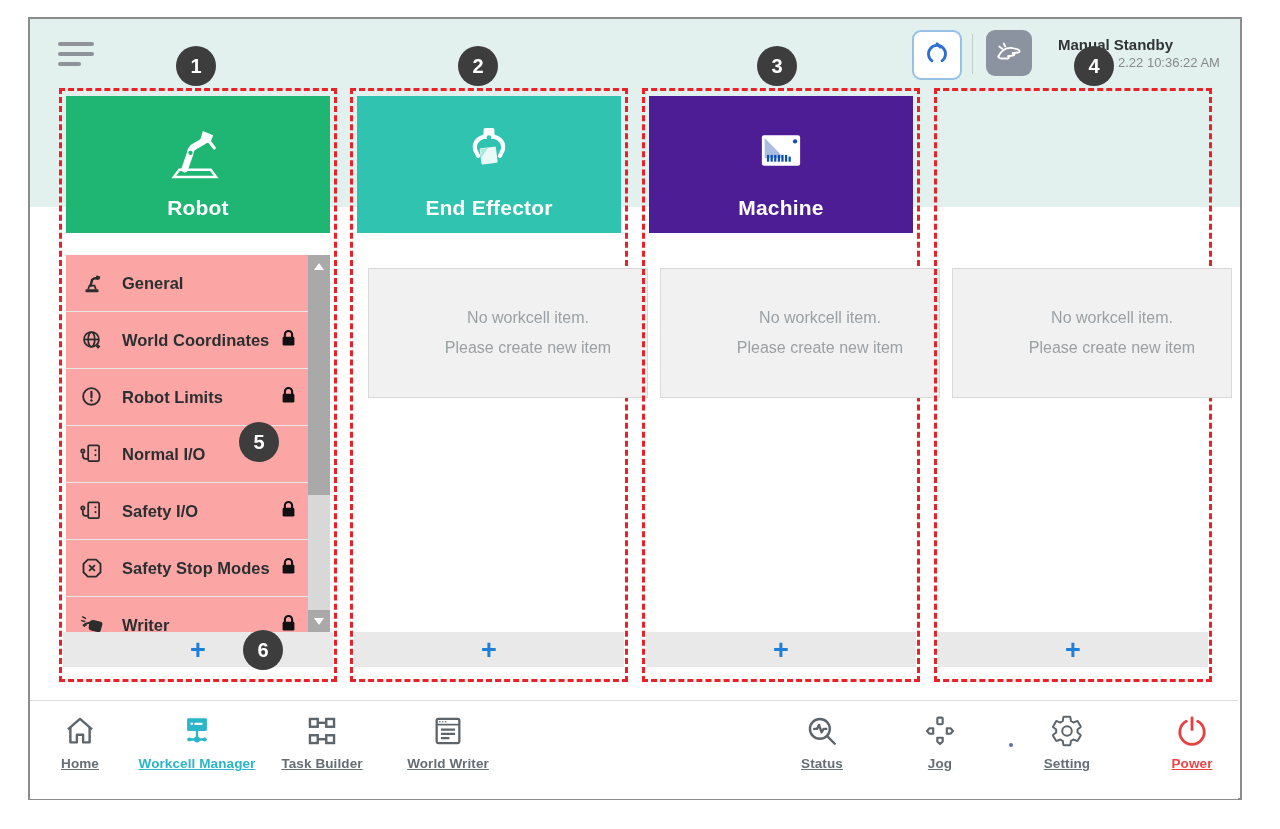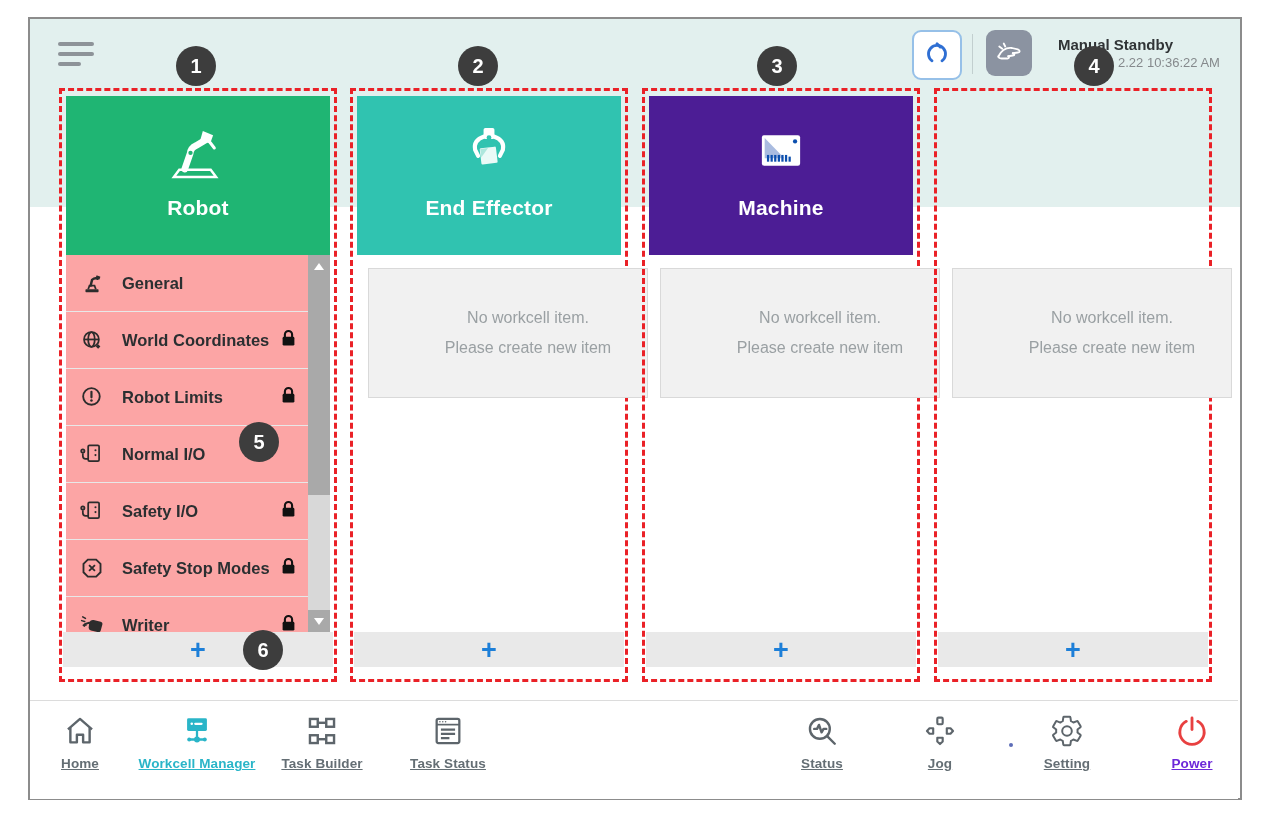--- a/index.html
+++ b/index.html
@@ -16,21 +16,21 @@
   .robot-btn{position:absolute;left:912px;top:30px;width:46px;height:46px;background:#fff;
              border:2px solid #96c0e8;border-radius:9px;display:flex;align-items:center;justify-content:center;}
   .tb-divider{position:absolute;left:972px;top:34px;width:1px;height:40px;background:#c2cfcf;}
   .hand-btn{position:absolute;left:986px;top:30px;width:46px;height:46px;background:#8b93a1;
             border-radius:9px;display:flex;align-items:center;justify-content:center;}
   .mode-label{position:absolute;left:1058px;top:36px;font-size:15px;font-weight:700;color:#303436;}
   .mode-time{position:absolute;left:1118px;top:55px;font-size:13px;color:#85898c;}
 
   
   .col{position:absolute;top:88px;width:272px;height:588px;border:3px dashed #ea2127;}
-  .col-header{position:absolute;left:4px;top:5px;width:264px;height:159px;display:flex;flex-direction:column;
+  .col-header{position:absolute;left:4px;top:5px;width:264px;height:137px;display:flex;flex-direction:column;
               align-items:center;}
   .col-header .hicon{margin-top:24px;height:62px;display:flex;align-items:center;}
   .col-title{margin-top:14px;font-size:21px;font-weight:700;color:#fff;letter-spacing:.2px;}
   .hdr-robot{background:#1fb573}.hdr-effector{background:#30c3b0}
   .hdr-machine{background:#4c1d95}.hdr-peripheral{background:#191e69}
 
   .col-list{position:absolute;left:4px;top:164px;width:264px;height:377px;background:#fca5a5;overflow:hidden;}
   .row{position:relative;height:56px;border-bottom:1px solid #e8e8e8;display:flex;align-items:center;
        padding-left:14px;cursor:pointer;}
   .row .ricon{width:25px;height:25px;flex:0 0 25px;display:flex;align-items:center;}
@@ -57,21 +57,21 @@
   .callout{position:absolute;width:40px;height:40px;border-radius:50%;background:#3d3d3d;color:#fff;
            display:flex;align-items:center;justify-content:center;font-size:20px;font-weight:700;z-index:50;}
 
   
   .navbar{position:absolute;left:30px;top:700px;width:1208px;height:98px;background:#fff;border-top:1px solid #dcdcdc;}
   .nav-item{position:absolute;top:12px;width:170px;transform:translateX(-50%);display:flex;flex-direction:column;
             align-items:center;cursor:pointer;color:#646e74;}
   .nav-item .nicon{height:38px;display:flex;align-items:center;justify-content:center;}
   .nav-item .nlabel{margin-top:6px;font-size:13.5px;font-weight:700;letter-spacing:.1px;text-decoration:underline;}
   .nav-item.active{color:#2ab5c8;text-align:right;}
-  .nav-item.power{color:#6d28d9;}
+  .nav-item.power{color:#ef4444;}
   .nav-dot{position:absolute;left:1009px;top:743px;width:4px;height:4px;border-radius:50%;background:#5e6db8;}
 </style>
 </head>
 <body>
 
 <div class="page">
   <div class="frame"></div>
   <div class="topband"></div>
 
   <div class="hamburger">
@@ -352,21 +352,21 @@
     <span class="nicon">
       <svg width="34" height="34" viewBox="0 0 24 24" fill="none" stroke="#5d656b" stroke-width="1.6">
         <rect x="4" y="3.5" width="16" height="17" rx="1.2"></rect>
         <path d="M4 7.5h16" stroke-width="1.2"></path>
         <circle cx="6.3" cy="5.5" r=".55" fill="#5d656b" stroke="none"></circle>
         <circle cx="8.3" cy="5.5" r=".55" fill="#5d656b" stroke="none"></circle>
         <circle cx="10.3" cy="5.5" r=".55" fill="#5d656b" stroke="none"></circle>
         <path d="M7 11h10M7 14h10M7 17h6"></path>
       </svg>
     </span>
-    <span class="nlabel">Task Status</span>
+    <span class="nlabel">World Writer</span>
   </div>
 
   <div class="nav-item" style="left:822px;top:712px">
     <span class="nicon">
       <svg width="34" height="34" viewBox="0 0 24 24" fill="none" stroke="#5d656b" stroke-width="1.7" stroke-linecap="round" stroke-linejoin="round">
         <circle cx="10.5" cy="10.5" r="7"></circle>
         <path d="M6.5 10.5h2l1.4-2.8 1.8 5.2 1.4-2.4h1.9"></path>
         <path d="M15.8 15.8 21 21"></path>
       </svg>
     </span>

